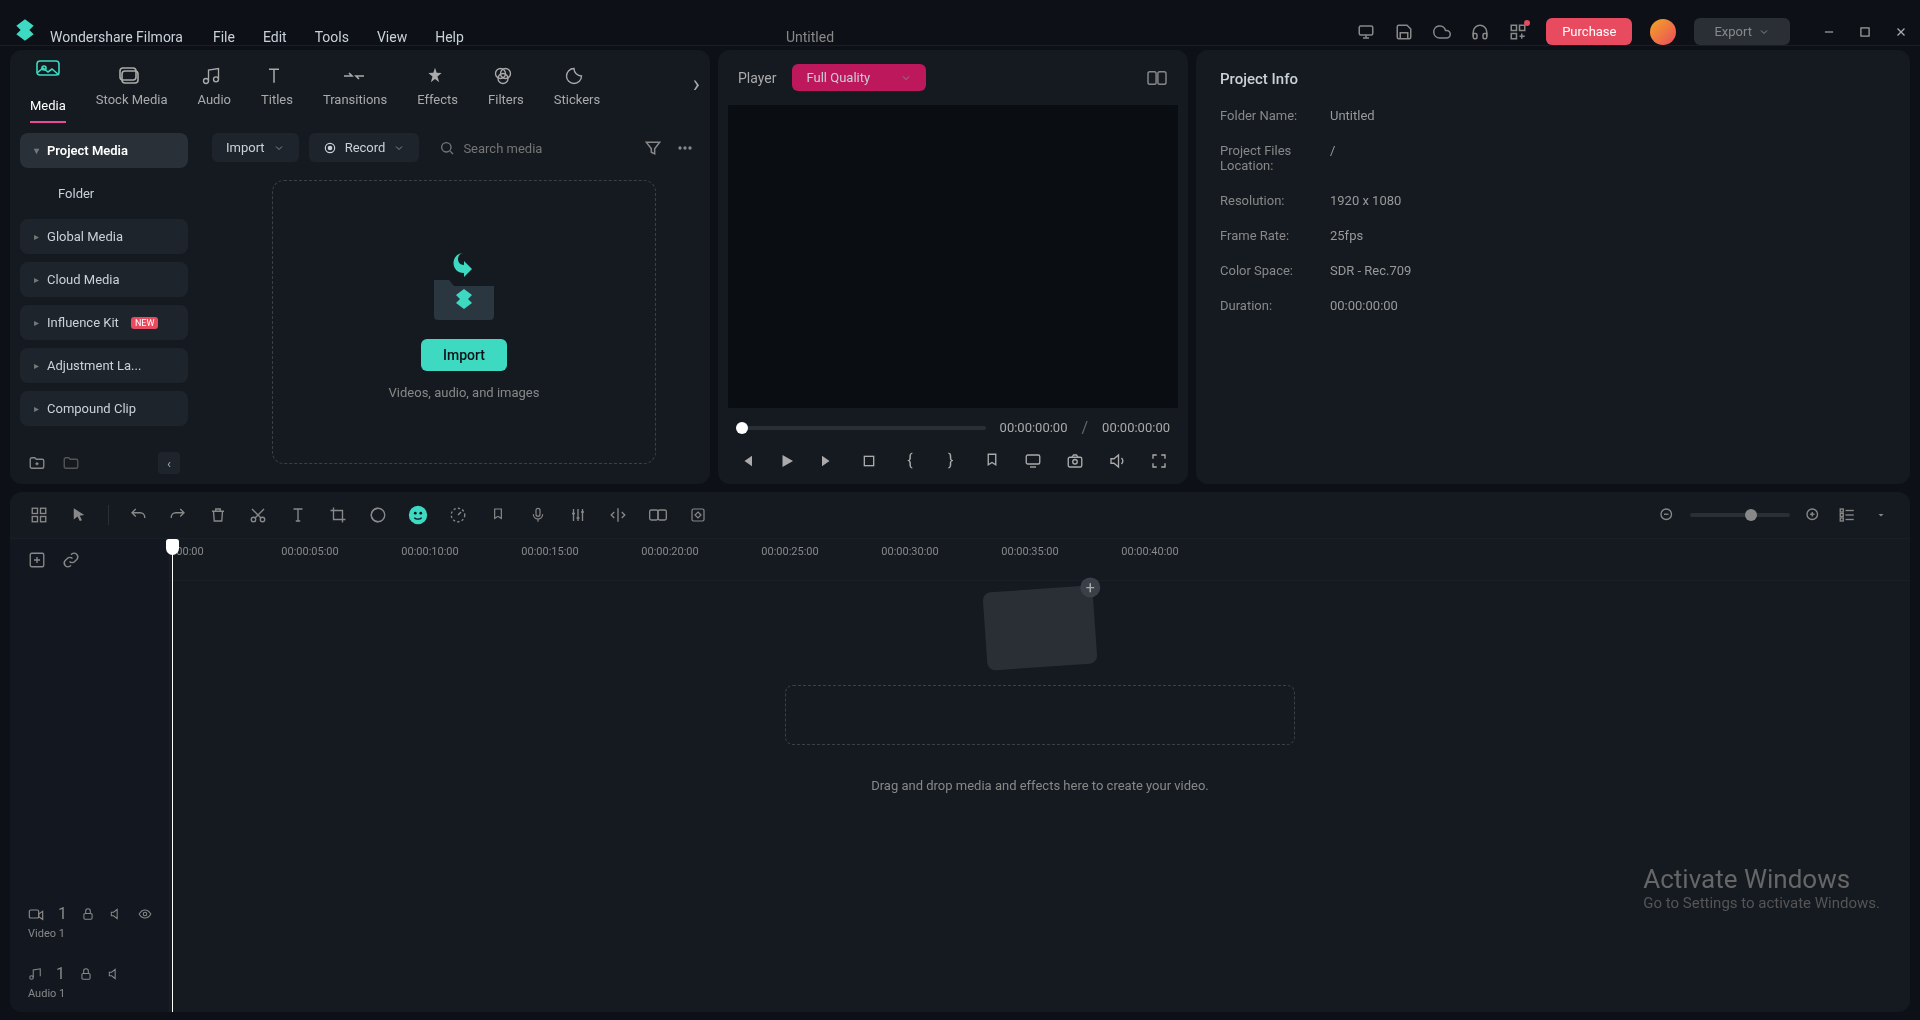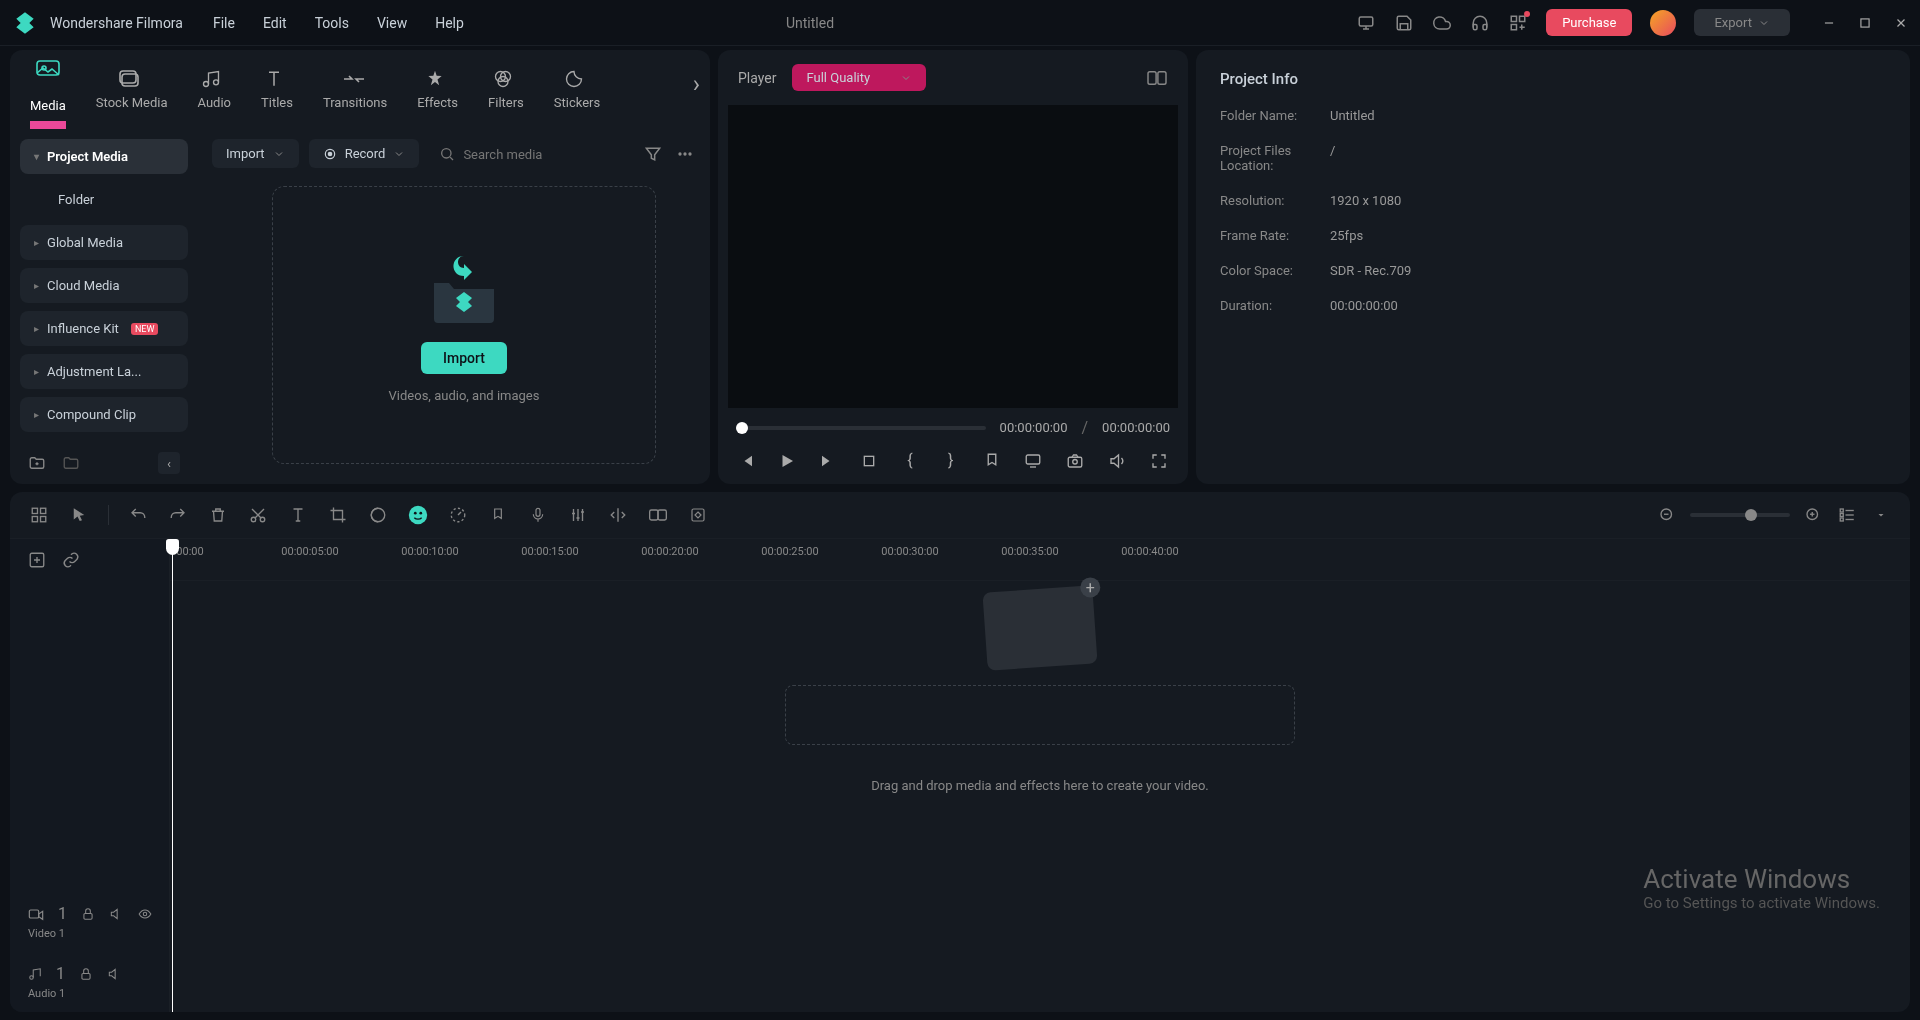--- a/index.html
+++ b/index.html
@@ -1,19 +1,19 @@
 <!DOCTYPE html>
 <html><head>
   <meta charset="utf-8">
   <style>
     * { margin: 0; padding: 0; box-sizing: border-box; font-family: -apple-system, BlinkMacSystemFont, "Segoe UI", Roboto, sans-serif; user-select: none; }
     body { background: #0d1117; color: #c9d1d9; width: 1920px; height: 1020px; overflow: hidden; }
     
     
-    .titlebar { height: 46px; background: #0d1117; display: flex; align-items: center; padding: 0 10px; border-bottom: 1px solid #1a1f26; }
+    .titlebar { height: 46px; background: #0d1117; display: flex; align-items: flex-end; padding: 0 10px; border-bottom: 1px solid #1a1f26; }
     .logo { width: 30px; height: 30px; display: flex; align-items: center; justify-content: center; margin-right: 10px; }
     .app-title { color: #c9d1d9; font-size: 14px; margin-right: 30px; }
     .menu-items { display: flex; gap: 28px; }
     .menu-item { color: #c9d1d9; font-size: 14px; cursor: pointer; }
     .doc-title { flex: 1; text-align: center; color: #888; font-size: 14px; padding-right: 200px; }
     .titlebar-right { display: flex; align-items: center; gap: 18px; }
     .titlebar-icon { width: 20px; height: 20px; display: flex; align-items: center; justify-content: center; cursor: pointer; color: #888; }
     .purchase-btn { background: #e84a5f; color: #fff; padding: 6px 16px; border-radius: 6px; font-size: 13px; cursor: pointer; border: none;}
     .avatar { width: 26px; height: 26px; border-radius: 50%; background: linear-gradient(135deg,#f5a623,#e84a5f); }
     .export-btn { background: #2a2f36; color: #888; padding: 6px 20px; border-radius: 6px; font-size: 13px; display: flex; align-items: center; gap: 6px; cursor: pointer; border:none;}
@@ -24,21 +24,21 @@
     
     .main { display: flex; height: 438px; gap: 8px; padding: 4px 10px 0 10px; }
     .panel { background: #151a21; border-radius: 12px; }
     .left-panel { width: 700px; display: flex; flex-direction: column; }
     .center-panel { width: 470px; display: flex; flex-direction: column; }
     .right-panel { flex: 1; display: flex; flex-direction: column; }
 
     
     .top-tabs { display: flex; align-items: center; padding: 8px 20px 0 20px; gap: 30px; position: relative;}
     .top-tab { display: flex; flex-direction: column; align-items: center; gap: 6px; cursor: pointer; padding-bottom: 8px; }
-    .top-tab.active { border-bottom: 8px solid #ec4899; gap: 20px; }
+    .top-tab.active { border-bottom: 2px solid #ec4899; gap: 20px; }
     .top-tab .icon { width: 28px; height: 20px; color: #aaa; }
     .top-tab.active .icon { color: #3dd9c1; }
     .top-tab-label { font-size: 13px; color: #aaa; }
     .top-tab.active .top-tab-label { color: #fff; }
     .tabs-next { position: absolute; right: 10px; top: 20px; cursor: pointer; color: #aaa; font-size: 24px;}
 
     
     .left-inner { display: flex; flex: 1; }
     .sidebar { width: 188px; padding: 10px 10px; display: flex; flex-direction: column; gap: 8px; position: relative;}
     .sidebar-item { background: #1e242c; border-radius: 8px; padding: 10px 14px; font-size: 13px; color: #c9d1d9; cursor: pointer; display: flex; align-items: center; gap: 8px;}

